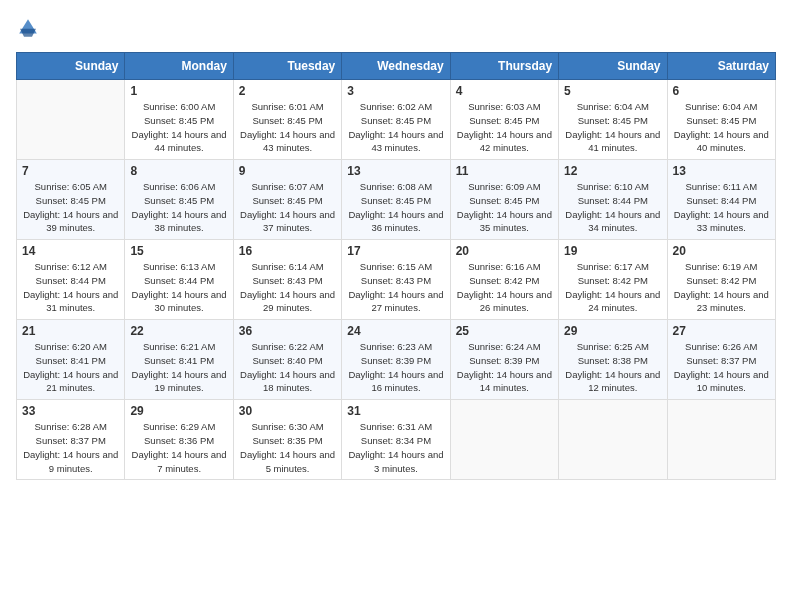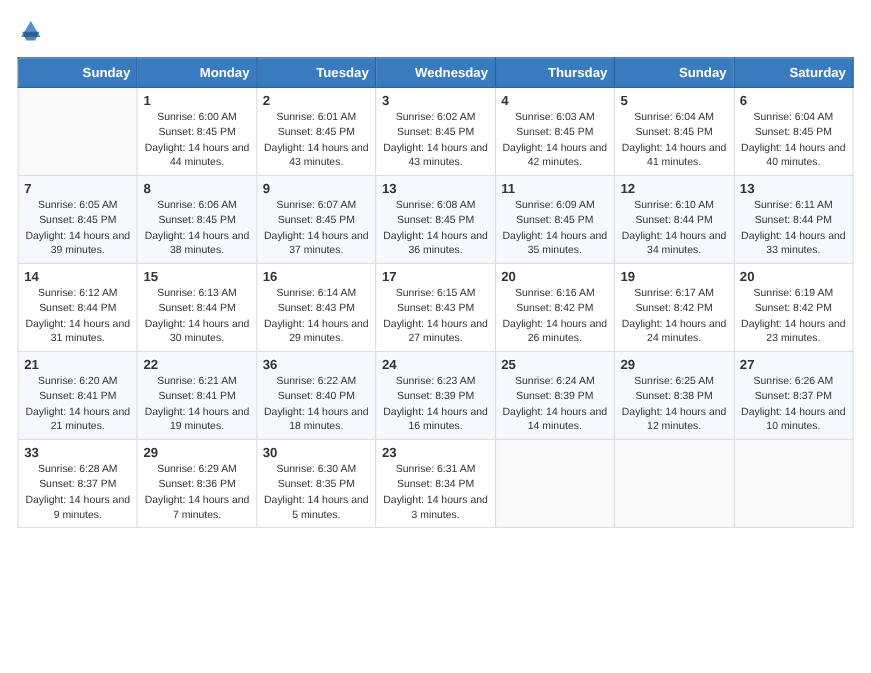--- a/index.html
+++ b/index.html
@@ -239,21 +239,21 @@
         </td>
         <td>
           <span class="day-number">29</span>
           <div class="day-info">Sunrise: 6:29 AM<br>Sunset: 8:36 PM<br>Daylight: 14 hours and 7 minutes.</div>
         </td>
         <td>
           <span class="day-number">30</span>
           <div class="day-info">Sunrise: 6:30 AM<br>Sunset: 8:35 PM<br>Daylight: 14 hours and 5 minutes.</div>
         </td>
         <td>
-          <span class="day-number">23</span>
+          <span class="day-number">31</span>
           <div class="day-info">Sunrise: 6:31 AM<br>Sunset: 8:34 PM<br>Daylight: 14 hours and 3 minutes.</div>
         </td>
         <td class="empty"></td>
         <td class="empty"></td>
         <td class="empty"></td>
       </tr>
     </tbody>
 </table>
 
 </body></html>

